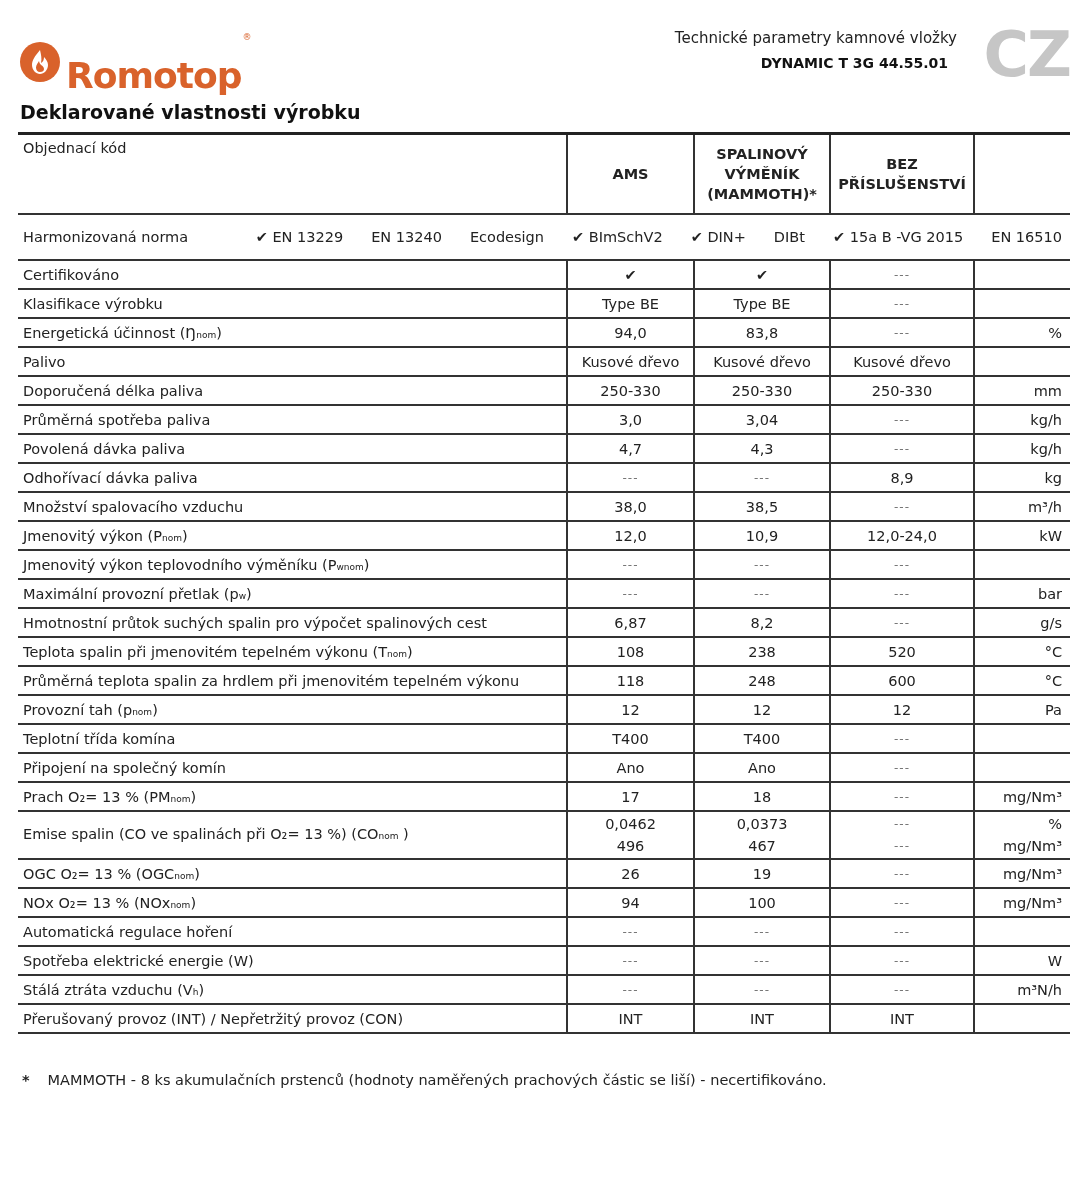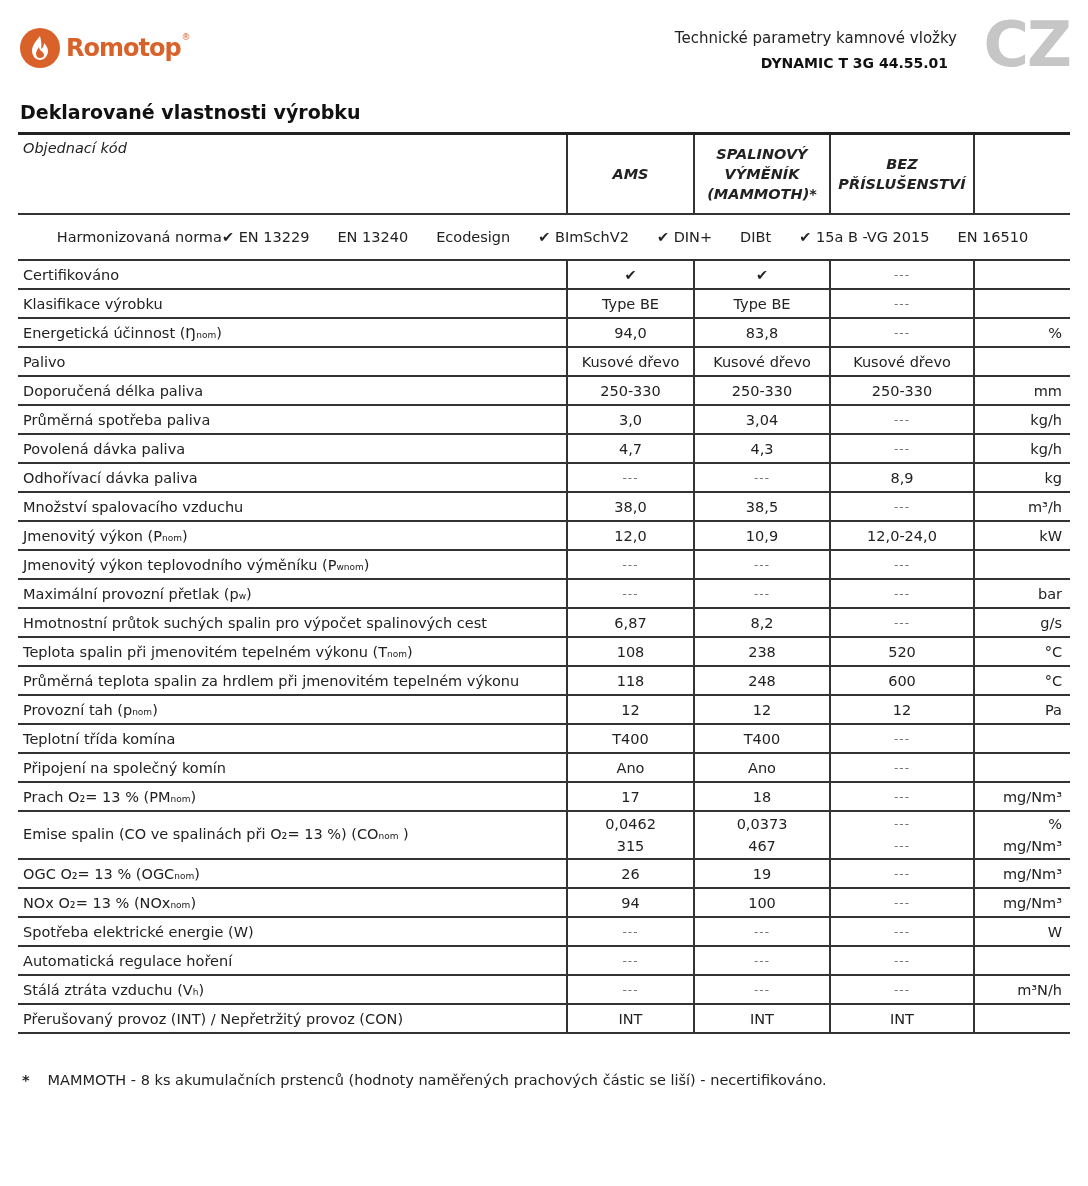--- a/index.html
+++ b/index.html
@@ -1,38 +1,38 @@
 <!DOCTYPE html>
 <html><head>
 <meta charset="utf-8">
 <style>
   html, body { margin:0; padding:0; background:#fff; }
   body { width:1088px; height:1186px; position:relative; font-family:"DejaVu Sans", sans-serif; color:#222; overflow:hidden; }
   .logo { position:absolute; left:20px; top:28px; display:flex; align-items:center; }
   .logo-icon { width:40px; height:40px; border-radius:50%; background:#d9622b; display:flex; align-items:center; justify-content:center; }
-  .logo-text { font-family:"DejaVu Sans", sans-serif; font-weight:bold; font-size:24px; color:#d9622b; margin-left:6px; letter-spacing:-1px; line-height:40px; }
+  .logo-text { font-family:"DejaVu Sans", sans-serif; font-weight:bold; font-size:36px; color:#d9622b; margin-left:6px; letter-spacing:-1px; line-height:40px;margin-top:28px; }
   .logo-reg { font-size:9px; color:#d9622b; align-self:flex-start; margin-left:1px; margin-top:4px; }
   .doc-sub { position:absolute; right:131px; top:29px; font-size:15px; color:#222; text-align:center; }
   .doc-model { position:absolute; right:140px; top:55px; font-size:14px; font-weight:bold; color:#111; text-align:right; }
-  .lang { position:absolute; right:18px; top:10px; font-size:62px; font-weight:bold; color:#c6c6c6; letter-spacing:-2px; line-height:70px; }
+  .lang { position:absolute; right:18px; top:20px; font-size:62px; font-weight:bold; color:#c6c6c6; letter-spacing:-2px; line-height:70px; }
   .section-title { position:absolute; left:20px; top:101px; font-size:19px; font-weight:bold; color:#111; }
   table { position:absolute; left:18px; top:132px; width:1052px; border-collapse:collapse; font-size:14.5px; color:#222; }
   td { padding:0 4px; height:27px; border-bottom:2px solid #333; vertical-align:middle; }
   tr.top td { border-top:3px solid #222; }
   .c1 { width:539px; padding-left:5px; text-align:left; }
   .cv { text-align:center; border-left:2px solid #333; }
   .c2 { width:117px; }
   .c3 { width:126px; }
   .c4 { width:134px; }
   .cu { text-align:right; border-left:2px solid #333; padding-right:8px; }
-  .hdr td { height:73px;font-style:italic; }
+  .hdr td { height:73px; }
   .hdr .cv { font-weight:bold; font-size:14.5px; line-height:20px; }
   .hdr .c1 { vertical-align:top; padding-top:5px; }
   .norm td { height:44px; }
-  .norm-wrap { display:flex; justify-content:center; align-items:center; width:100%; padding-right:4px; box-sizing:border-box; }
+  .norm-wrap { display:flex; justify-content:space-between; align-items:center; width:100%; padding-right:4px; box-sizing:border-box; }
   .norm-items { display:flex; gap:28px; }
   .norm-items span { white-space:nowrap; }
   .dash { color:#777; letter-spacing:1px; font-size:12px; }
   .twoline td { height:46px; line-height:22px; }
   sub, .sub { font-size:9px; vertical-align:baseline; }
   .footnote { position:absolute; left:22px; top:1072px; font-size:14.5px; color:#222; }
   .footnote .star { font-weight:bold; margin-right:18px; }
 </style>
 </head>
 <body>
@@ -370,21 +370,21 @@
           <div class="dash">---</div>
         </td>
         <td class="cu">
           <div>mg/Nm³</div>
         </td>
       </tr>
       <tr class="twoline">
         <td class="c1"><span>Emise spalin (CO ve spalinách při O₂= 13 %) (CO</span><span class="sub">nom</span><span> )</span></td>
         <td class="cv c2">
           <div>0,0462</div>
-          <div>315</div>
+          <div>496</div>
         </td>
         <td class="cv c3">
           <div>0,0373</div>
           <div>467</div>
         </td>
         <td class="cv c4">
           <div class="dash">---</div>
           <div class="dash">---</div>
         </td>
         <td class="cu">
@@ -416,47 +416,47 @@
           <div>100</div>
         </td>
         <td class="cv c4">
           <div class="dash">---</div>
         </td>
         <td class="cu">
           <div>mg/Nm³</div>
         </td>
       </tr>
       <tr>
+        <td class="c1"><span>Automatická regulace hoření</span></td>
+        <td class="cv c2">
+          <div class="dash">---</div>
+        </td>
+        <td class="cv c3">
+          <div class="dash">---</div>
+        </td>
+        <td class="cv c4">
+          <div class="dash">---</div>
+        </td>
+        <td class="cu">
+          <div></div>
+        </td>
+      </tr>
+      <tr>
         <td class="c1"><span>Spotřeba elektrické energie (W)</span></td>
         <td class="cv c2">
           <div class="dash">---</div>
         </td>
         <td class="cv c3">
           <div class="dash">---</div>
         </td>
         <td class="cv c4">
           <div class="dash">---</div>
         </td>
         <td class="cu">
           <div>W</div>
-        </td>
-      </tr>
-      <tr>
-        <td class="c1"><span>Automatická regulace hoření</span></td>
-        <td class="cv c2">
-          <div class="dash">---</div>
-        </td>
-        <td class="cv c3">
-          <div class="dash">---</div>
-        </td>
-        <td class="cv c4">
-          <div class="dash">---</div>
-        </td>
-        <td class="cu">
-          <div></div>
         </td>
       </tr>
       <tr>
         <td class="c1"><span>Stálá ztráta vzduchu (V</span><span class="sub">h</span><span>)</span></td>
         <td class="cv c2">
           <div class="dash">---</div>
         </td>
         <td class="cv c3">
           <div class="dash">---</div>
         </td>

